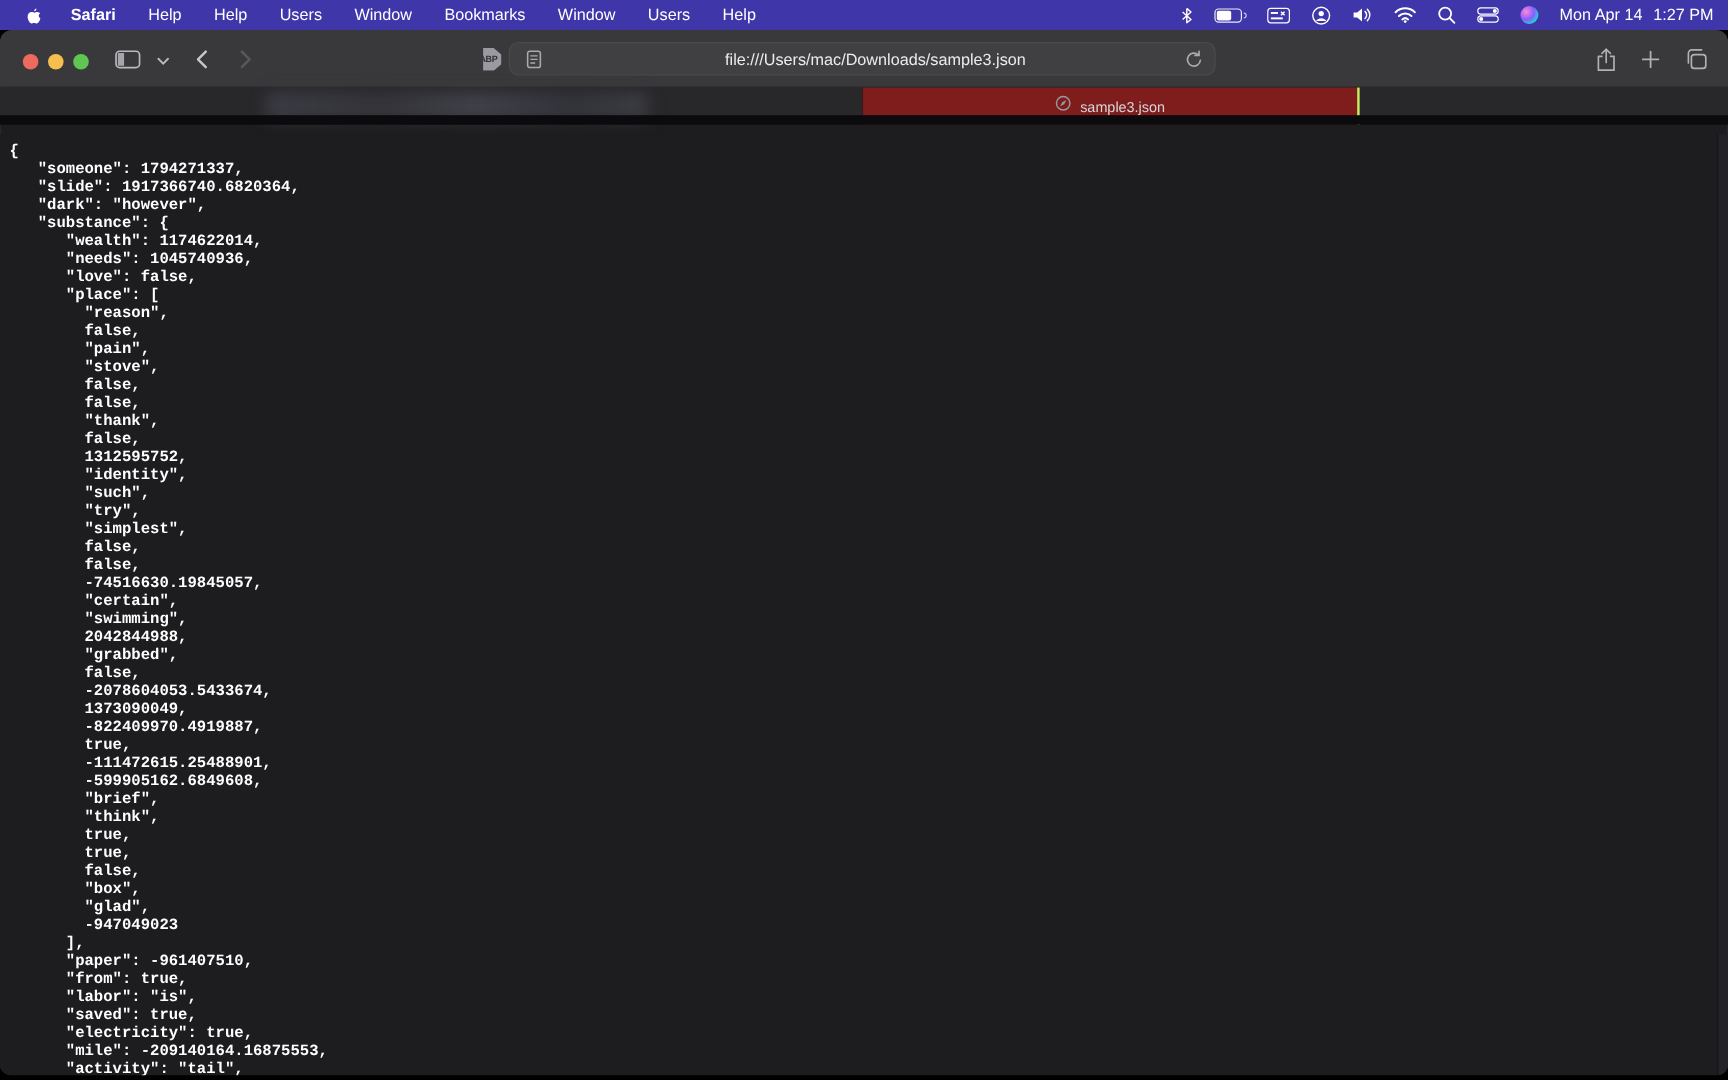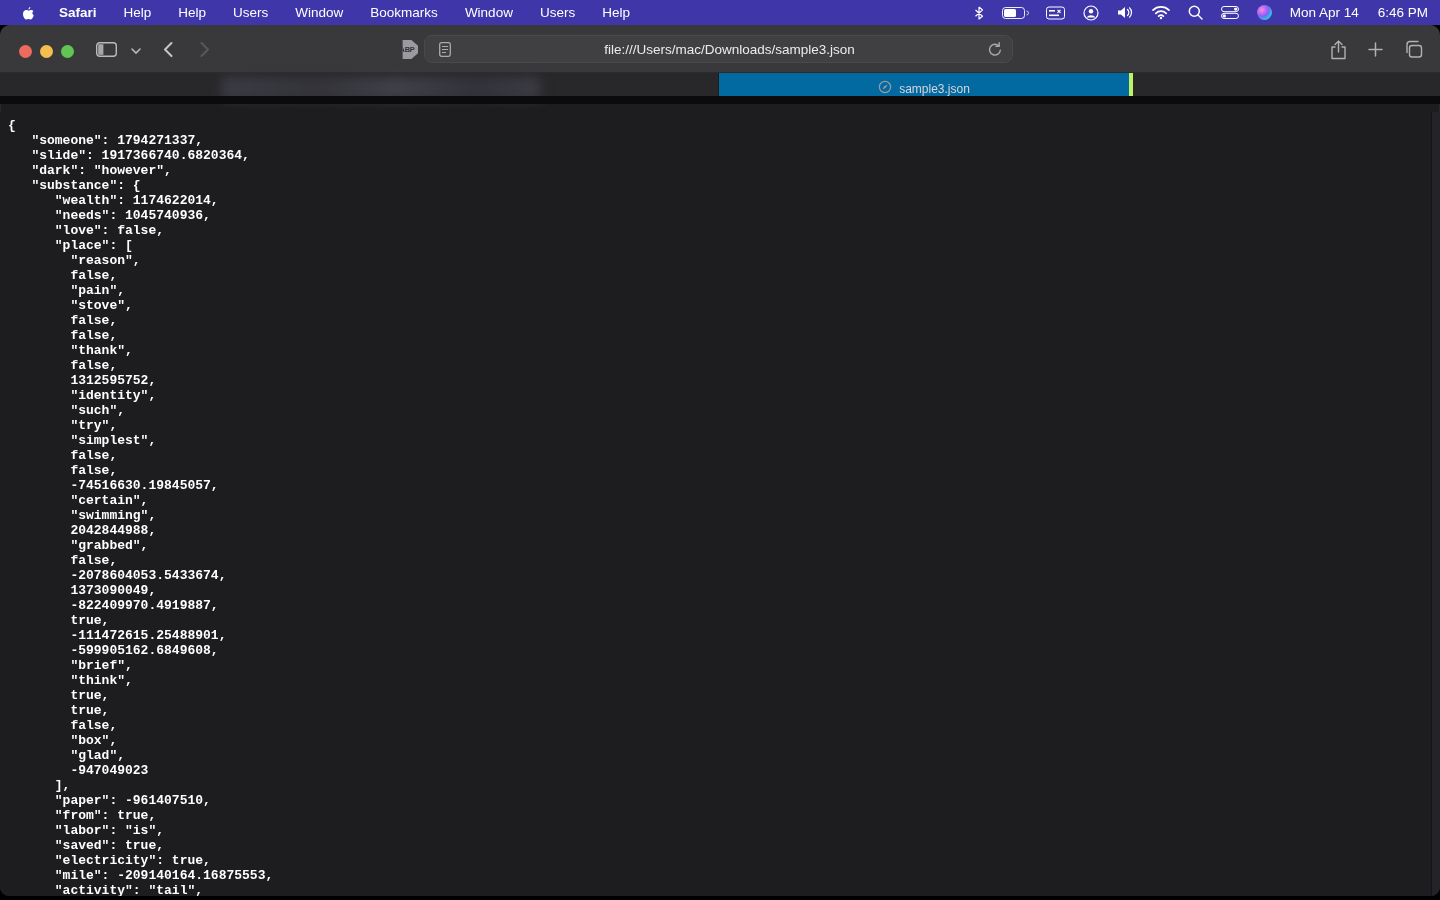--- a/index.html
+++ b/index.html
@@ -9,21 +9,21 @@
   
   .menubar { position:absolute; top:0; left:0; width:1440px; height:25px;
     background:#3e36a9; display:flex; align-items:center; padding:0 12px 0 20px;
     color:#fff; font-size:13.5px; }
   .apple { width:14px; height:16px; display:flex; align-items:center; }
   .menus { display:flex; gap:27px; margin-left:25px; align-items:center; }
   .menus span { cursor:default; white-space:nowrap; }
   .menu-app { font-weight:700; }
   .statusbar { margin-left:auto; display:flex; align-items:center; gap:18px; }
   .statusbar svg { display:block; }
-  .clock { display:flex; gap:19px; font-size:13.5px; }
+  .clock { display:flex; gap:9px; font-size:13.5px; }
   .siri-orb { width:15px; height:15px; border-radius:50%;
     background:radial-gradient(circle at 32% 32%, #ff8ad8, #8a5cff 45%, #2bc8d8 72%, #1a9e6b 100%); }
 
   
   .window { position:absolute; top:25px; left:0; width:1440px; height:871px;
     background:#1d1d1f; border-radius:10px 10px 9px 9px; overflow:hidden;
     box-shadow:inset 0 0 0 1px rgba(255,255,255,0.05); }
 
   
   .toolbar { position:relative; height:48px; background:#39393b; border-bottom:1px solid #2b2b2e; }
@@ -42,21 +42,21 @@
     background:#9a9aa0; color:#303034; font-size:7.5px; font-weight:700;
     display:flex; align-items:center; justify-content:center; letter-spacing:-0.3px;
     clip-path:polygon(30% 0,70% 0,100% 30%,100% 70%,70% 100%,30% 100%); }
 
   
   .tabbar { position:relative; height:31px; background:#28282b; }
   .tab-blur { position:absolute; left:222px; top:4px; width:318px; height:23px; border-radius:4px;
     background:linear-gradient(90deg,#3c3c44,#34343a 30%,#414149 55%,#33333a 80%,#3c3c43);
     filter:blur(6px); }
   .tab-active { position:absolute; left:718px; top:0; width:415px; height:31px;
-    background:#0369a1; border-left:1px solid #1d1d20; border-right:4px solid #bef264;
+    background:#7f1d1d; border-left:1px solid #1d1d20; border-right:2px solid #bef264;
     display:flex; align-items:center; justify-content:center; gap:7px; }
   .tab-active .tab-title { color:#d6d6da; font-size:12px; }
   .tab-sep { position:absolute; bottom:0; left:0; width:100%; height:8px; background:#0b0b0d; }
   .tabbar-wrap { position:relative; height:39px; }
 
   
   .content { position:relative; height:784px; background:#1d1d1f; }
   .content pre { padding:6px 0 0 8px; font-family:"Liberation Mono", monospace;
     font-size:13px; line-height:15px; font-weight:700; color:#ffffff; white-space:pre; }
   .scroll-gutter { position:absolute; top:0; right:0; width:9px; height:100%;
@@ -136,21 +136,21 @@
       <svg width="18" height="13" viewBox="0 0 18 13">
           <rect x="0.5" y="0.5" width="17" height="5.2" rx="2.6" stroke="#fff" fill="none"></rect>
           <circle cx="14.7" cy="3.1" r="1.7" fill="#fff"></circle>
           <rect x="0.5" y="7.3" width="17" height="5.2" rx="2.6" stroke="#fff" fill="none"></rect>
           <circle cx="3.3" cy="9.9" r="1.7" fill="#fff"></circle>
         </svg>
     </span>
     <span class="siri-orb"></span>
     <span class="clock">
       <span>Mon Apr 14</span>
-      <span>6:46 PM</span>
+      <span>1:27 PM</span>
     </span>
   </div>
 </div>
 
 <div class="window">
 
   <div class="toolbar">
     <div class="tl red"></div>
     <div class="tl yellow"></div>
     <div class="tl green"></div>

